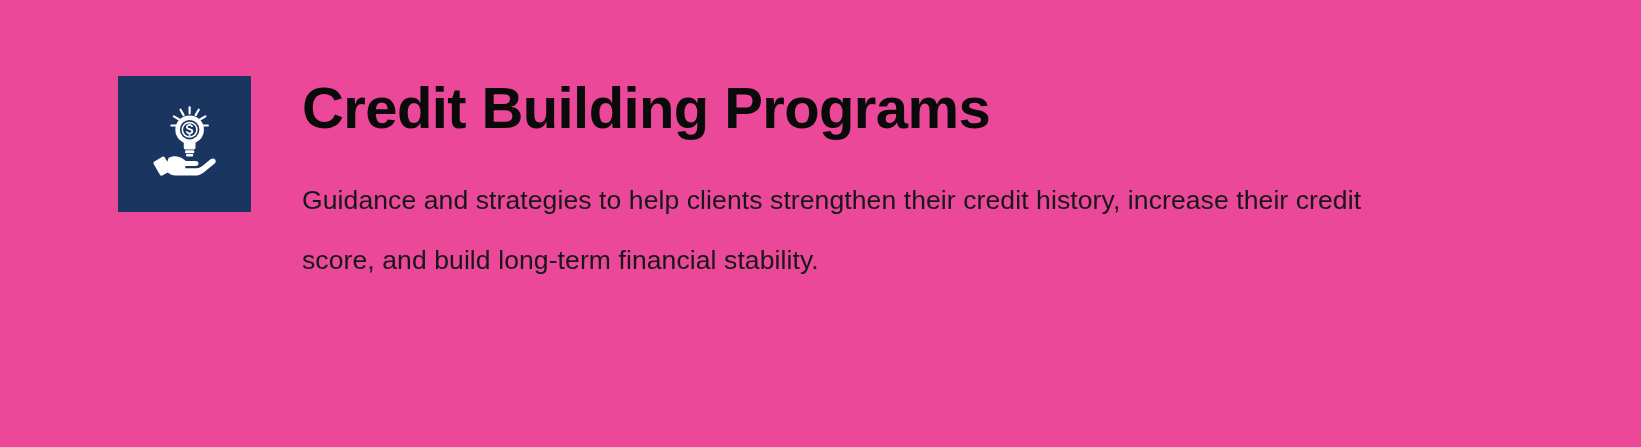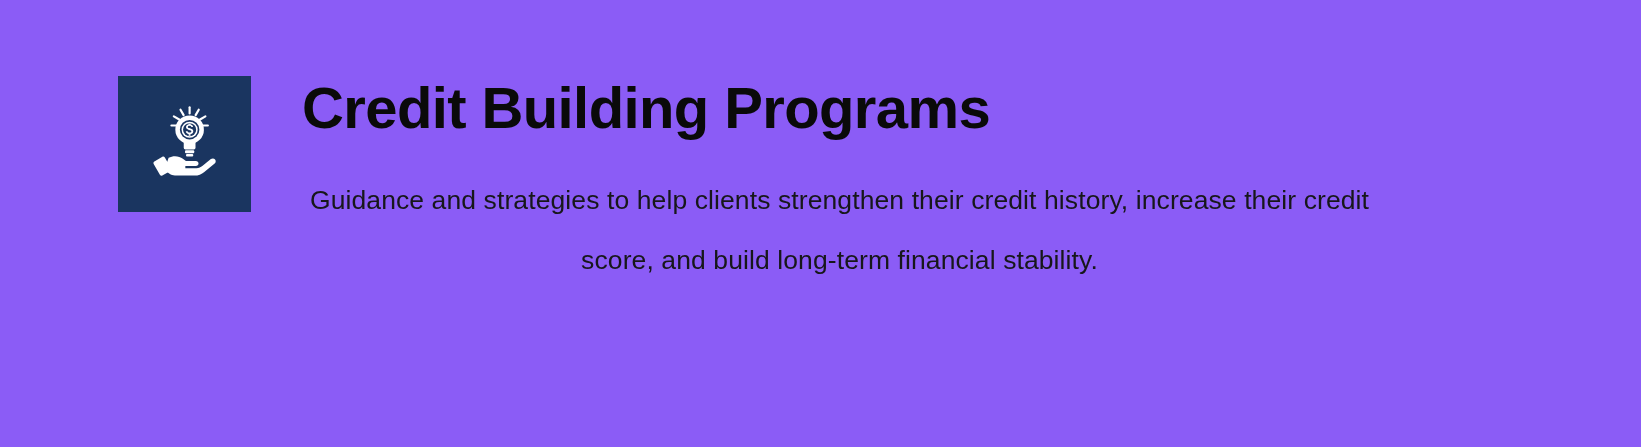--- a/index.html
+++ b/index.html
@@ -13,21 +13,21 @@
     font-family: "Liberation Sans", sans-serif;
     overflow: hidden;
   }
 
   .feature-block {
     position: absolute;
     left: 0;
     top: 0;
     width: 1641px;
     height: 447px;
-    background: #8b5cf6;
+    background: #ec4899;
   }
 
   
   .icon-tile {
     position: absolute;
     left: 118px;
     top: 76px;
     width: 133px;
     height: 136px;
     background: #1a3560;
@@ -63,21 +63,20 @@
   .description {
     margin: 0;
     padding-top: 22px;
     font-family: "Liberation Sans", sans-serif;
     font-size: 26.5px;
     line-height: 60px;
     font-weight: 400;
     letter-spacing: 0.1px;
     color: #17171a;
     max-width: 1075px;
-    text-align: center;
   }
 </style>
 </head>
 <body>
 
 <div class="feature-block">
 
   <div class="icon-tile">
     <span>
       <svg viewBox="0 0 100 100" xmlns="http://www.w3.org/2000/svg" aria-hidden="true">

